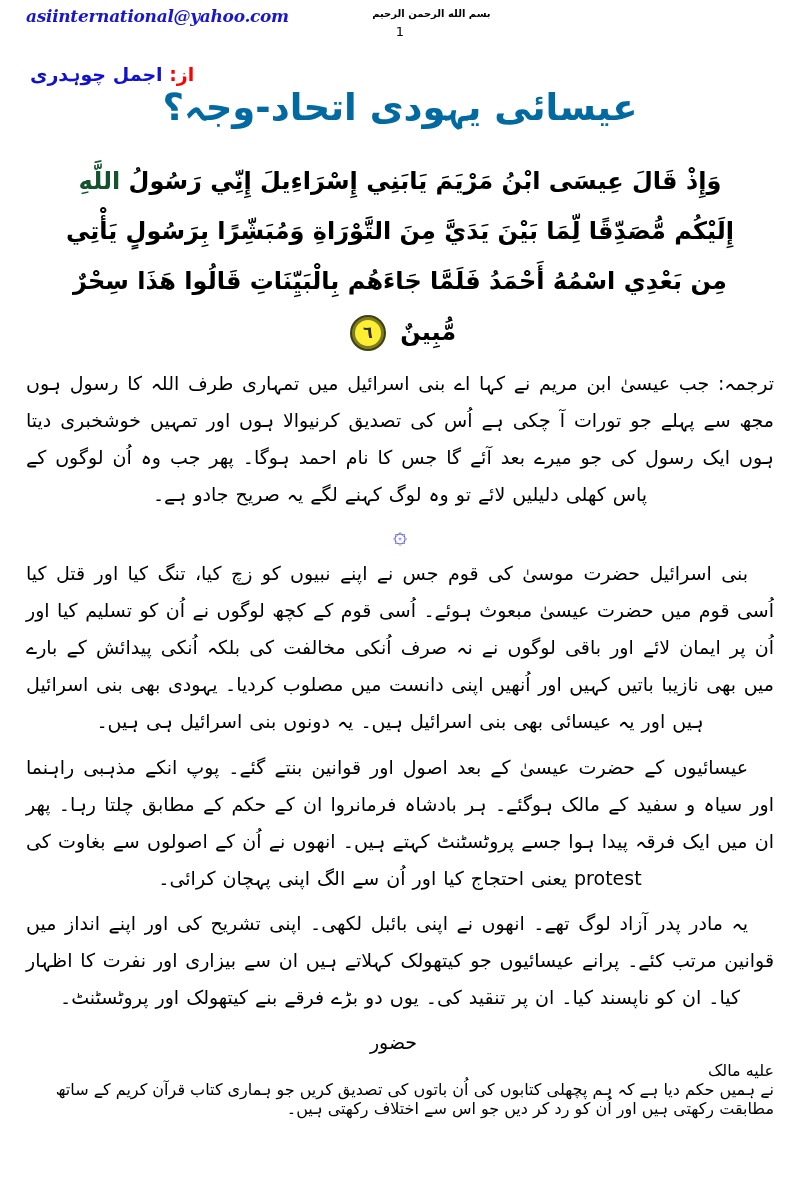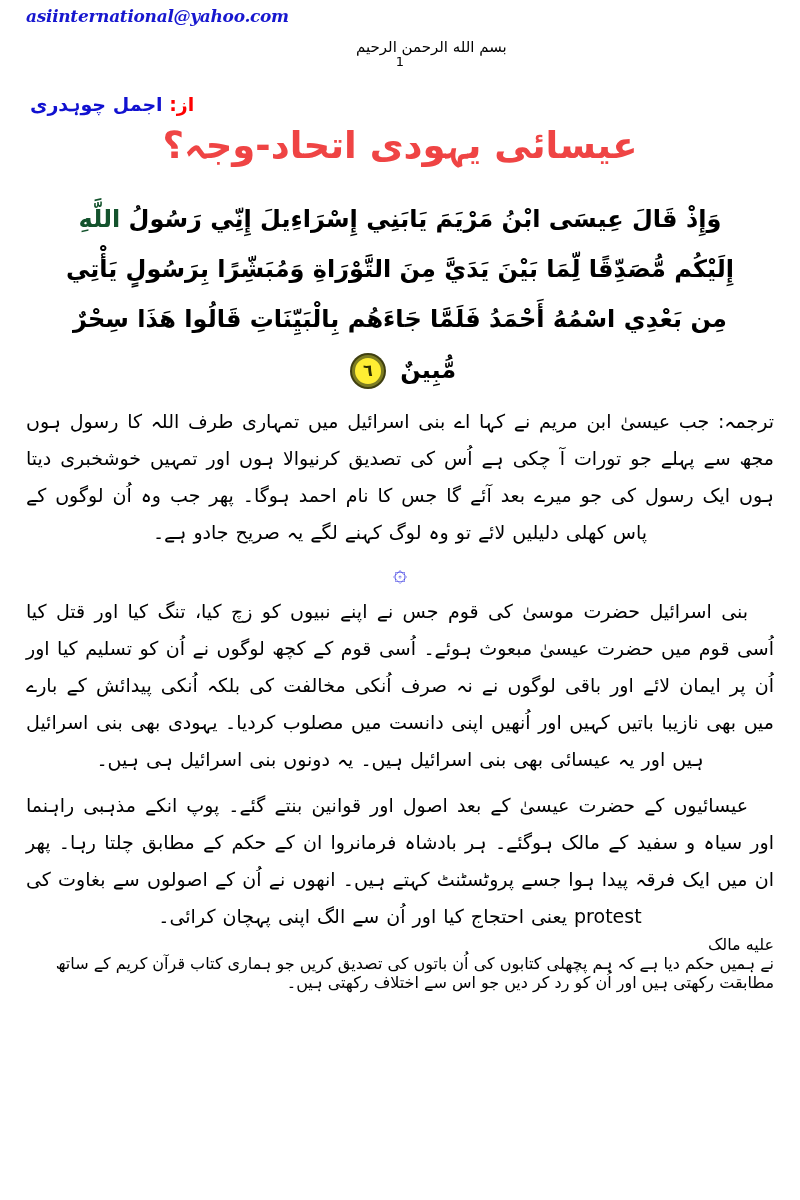--- a/index.html
+++ b/index.html
@@ -14,29 +14,29 @@
   .page { width: 800px; height: 1200px; padding: 6px 26px 0 26px; display: flex; flex-direction: column; border-radius: 15px; }
 
   
   .hdr-row { display: flex; justify-content: space-between; align-items: flex-start; direction: ltr; }
   .email-link {
     font-family: "DejaVu Serif", serif;
     font-style: italic; font-weight: bold;
     color: #1717cf; font-size: 17px; letter-spacing: -0.3px;
     cursor: pointer;
   }
-  .bismillah { font-size: 15px; font-weight: normal; text-align: center; direction: rtl; padding-top: 2px; margin-top: 30px; }
+  .bismillah { font-size: 10px; font-weight: bold; text-align: center; direction: rtl; padding-top: 2px; }
   .hdr-spacer { width: 200px; }
   .page-num { text-align: center; font-size: 13px; direction: ltr; margin-top: -2px; }
   .byline { text-align: left; direction: rtl; font-size: 19px; font-weight: bold; margin-top: 24px; padding-left: 4px; }
   .byline .az { color: #ff0000; }
   .byline .name { color: #1111d0; }
   .doc-title {
-    text-align: center; color: #ef4444; font-weight: bold;
-    font-size: 37px; line-height: 1.15; margin-top: 10px; direction: rtl;
+    text-align: center; color: #0369a1; font-weight: bold;
+    font-size: 37px; line-height: 1.15; margin-top: 2px; direction: rtl;
   }
 
   
   .verse {
     direction: rtl; text-align: center;
     font-size: 24px; font-weight: bold; line-height: 2.1;
     margin-top: 26px; padding: 0 28px;
   }
   .verse .allah { color: #14532d; }
   .ayah-medallion {
@@ -99,19 +99,24 @@
   </div>
 
   <p class="para first">ترجمہ: جب عیسیٰ ابن مریم نے کہا اے بنی اسرائیل میں تمہاری طرف اللہ کا رسول ہوں مجھ سے پہلے جو تورات آ چکی ہے اُس کی تصدیق کرنیوالا ہوں اور تمہیں خوشخبری دیتا ہوں ایک رسول کی جو میرے بعد آئے گا جس کا نام احمد ہوگا۔ پھر جب وہ اُن لوگوں کے پاس کھلی دلیلیں لائے تو وہ لوگ کہنے لگے یہ صریح جادو ہے۔</p>
 
   <div class="ornament">۞</div>
 
   <p class="para">بنی اسرائیل حضرت موسیٰ کی قوم جس نے اپنے نبیوں کو زچ کیا، تنگ کیا اور قتل کیا اُسی قوم میں حضرت عیسیٰ مبعوث ہوئے۔ اُسی قوم کے کچھ لوگوں نے اُن کو تسلیم کیا اور اُن پر ایمان لائے اور باقی لوگوں نے نہ صرف اُنکی مخالفت کی بلکہ اُنکی پیدائش کے بارے میں بھی نازیبا باتیں کہیں اور اُنھیں اپنی دانست میں مصلوب کردیا۔ یہودی بھی بنی اسرائیل ہیں اور یہ عیسائی بھی بنی اسرائیل ہیں۔ یہ دونوں بنی اسرائیل ہی ہیں۔</p>
 
   <p class="para">عیسائیوں کے حضرت عیسیٰ کے بعد اصول اور قوانین بنتے گئے۔ پوپ انکے مذہبی راہنما اور سیاہ و سفید کے مالک ہوگئے۔ ہر بادشاہ فرمانروا ان کے حکم کے مطابق چلتا رہا۔ پھر ان میں ایک فرقہ پیدا ہوا جسے پروٹسٹنٹ کہتے ہیں۔ انھوں نے اُن کے اصولوں سے بغاوت کی protest یعنی احتجاج کیا اور اُن سے الگ اپنی پہچان کرائی۔</p>
 
+  <p class="para">یہ مادر پدر آزاد لوگ تھے۔ انھوں نے اپنی بائبل لکھی۔ اپنی تشریح کی اور اپنے انداز میں قوانین مرتب کئے۔ پرانے عیسائیوں جو کیتھولک کہلاتے ہیں ان سے بیزاری اور نفرت کا اظہار کیا۔ ان کو ناپسند کیا۔ ان پر تنقید کی۔ یوں دو بڑے فرقے بنے کیتھولک اور پروٹسٹنٹ۔</p>
 
+  <p class="para">
+    <span>حضور</span>
+    <span class="seal">
+      </span></p>
       <div>عليه مالک</div>
 
     <span>نے ہمیں حکم دیا ہے کہ ہم پچھلی کتابوں کی اُن باتوں کی تصدیق کریں جو ہماری کتاب قرآن کریم کے ساتھ مطابقت رکھتی ہیں اور اُن کو رد کر دیں جو اس سے اختلاف رکھتی ہیں۔</span>
   <p></p>
 
 </div>
 
 </body></html>

